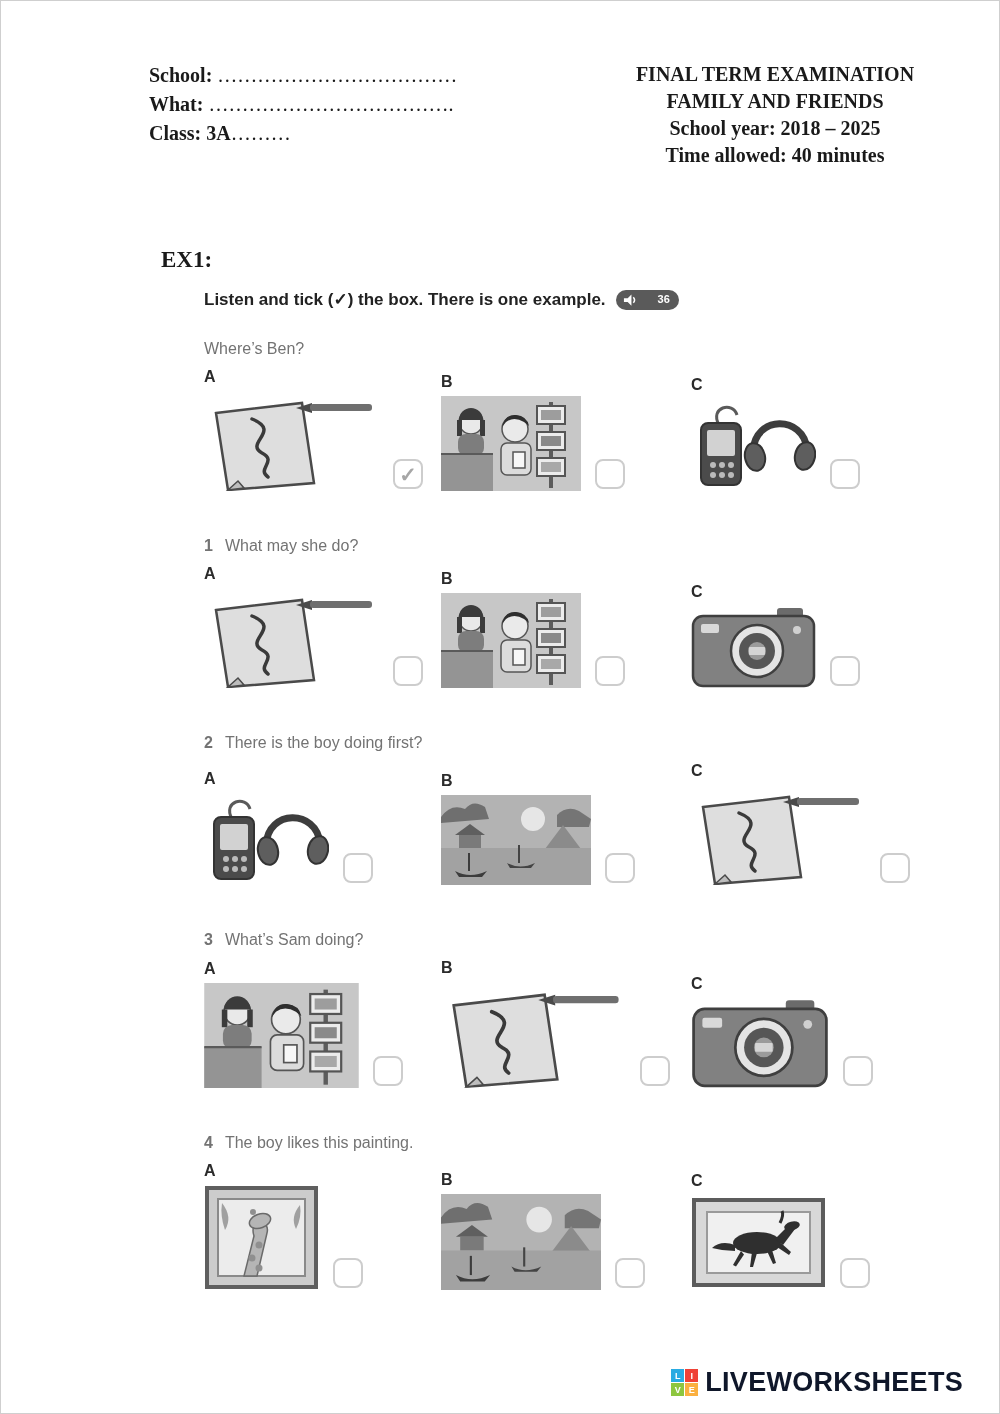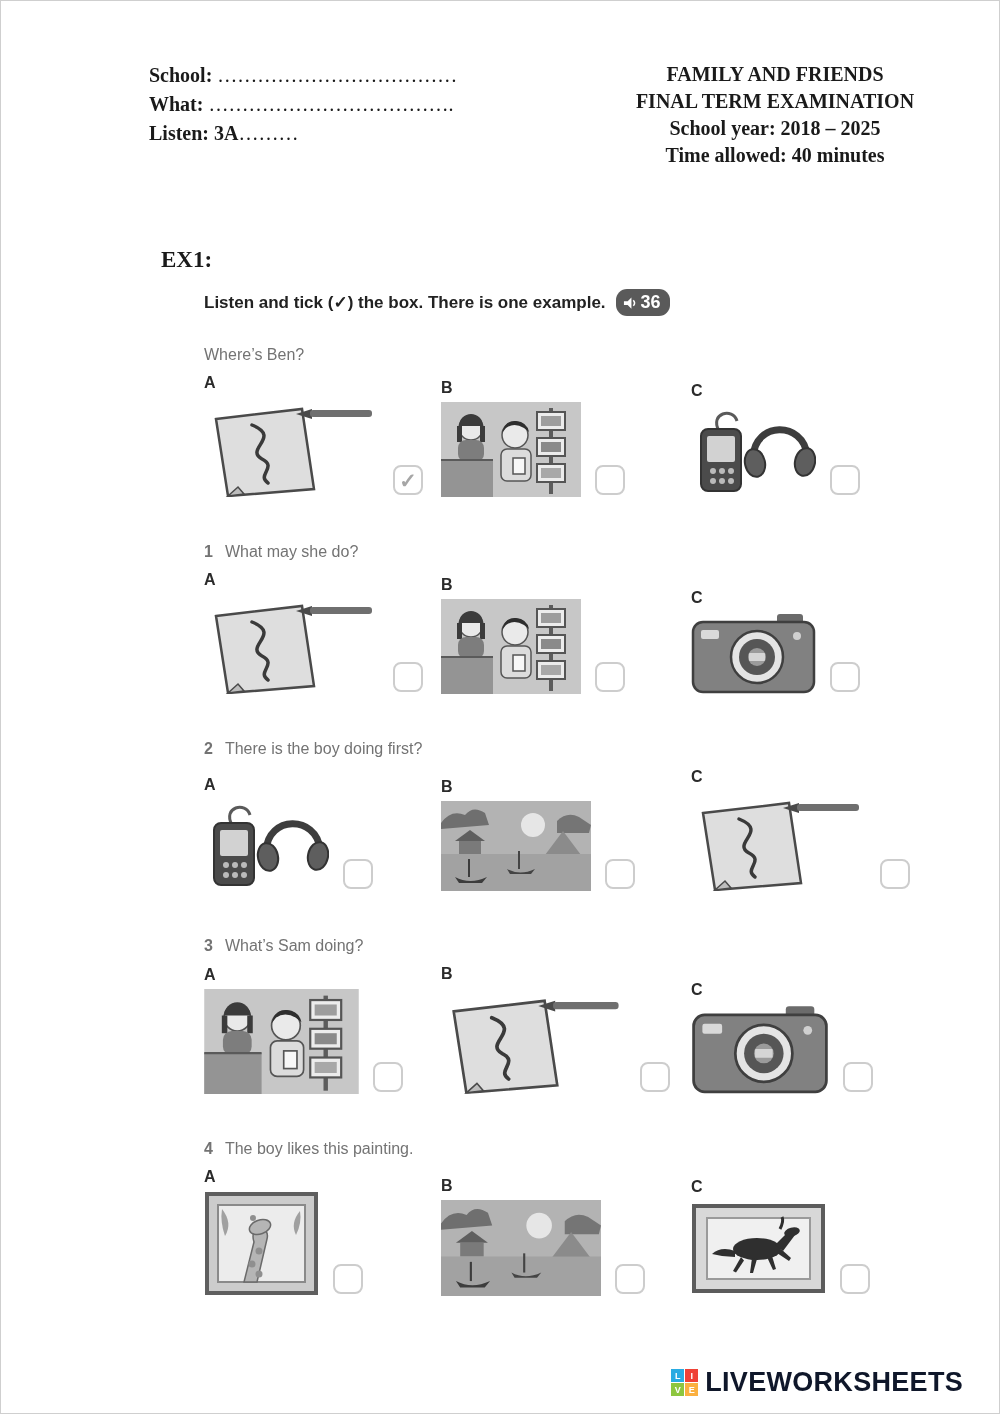--- a/index.html
+++ b/index.html
@@ -23,22 +23,22 @@
   }
   .ex1 {
     position:absolute; left:148px; top:246px;
     font-family:"Liberation Serif", serif; font-weight:bold; font-size:23px;margin-left:12px;
   }
 
   
   .sheet { position:absolute; left:203px; top:288px; width:747px; }
   .instruction { display:flex; align-items:center; gap:10px; font-weight:bold; font-size:17px; color:#222; }
   .audio-badge {
-    display:inline-flex; align-items:center; gap:3px; background:#5a5a5a; color:#fff;
-    border-radius:11px; padding:3px 9px 3px 7px; font-size:18px; font-weight:bold; cursor:pointer;
+    display:inline-flex; align-items:flex-start; gap:20px; background:#5a5a5a; color:#fff;
+    border-radius:11px; padding:3px 9px 3px 7px; font-size:11px; font-weight:bold; cursor:pointer;
   }
 
   .question { margin-top:46px; }
   .question.example { margin-top:30px; }
   .q-line { display:flex; gap:12px; font-size:16px; color:#737373; }
   .q-num { font-weight:bold; }
   .options { display:grid; grid-template-columns:237px 250px 1fr; margin-top:10px; align-items:end; }
   .option { display:flex; align-items:flex-end; gap:14px; }
   .opt-main { display:flex; flex-direction:column; align-items:flex-start; }
   .opt-letter { font-weight:bold; font-size:16px; margin-bottom:5px; color:#2b2b2b; }
@@ -160,26 +160,26 @@
       <path d="M89,28 q4,-8 2,-12" stroke="#2f2f2f" stroke-width="3" fill="none"></path>
     </symbol>
   </defs>
 </svg>
 
 <div class="page">
 
   <div class="header-left">
     <div><span class="lbl">School:</span><span class="dots"> ………………………………</span></div>
     <div><span class="lbl">What:</span><span class="dots"> ……………………………….</span></div>
-    <div><span class="lbl">Listen: 3A</span><span class="dots">………</span></div>
+    <div><span class="lbl">Class: 3A</span><span class="dots">………</span></div>
   </div>
 
   <div class="header-right">
+    <div>FINAL TERM EXAMINATION</div>
     <div>FAMILY AND FRIENDS</div>
-    <div>FINAL TERM EXAMINATION</div>
     <div>School year: 2018 – 2025</div>
     <div>Time allowed: 40 minutes</div>
   </div>
 
   <div class="ex1">EX1:</div>
 
   <div class="sheet">
 
     <div class="instruction">
       <span>Listen and tick (✓) the box. There is one example.</span>

